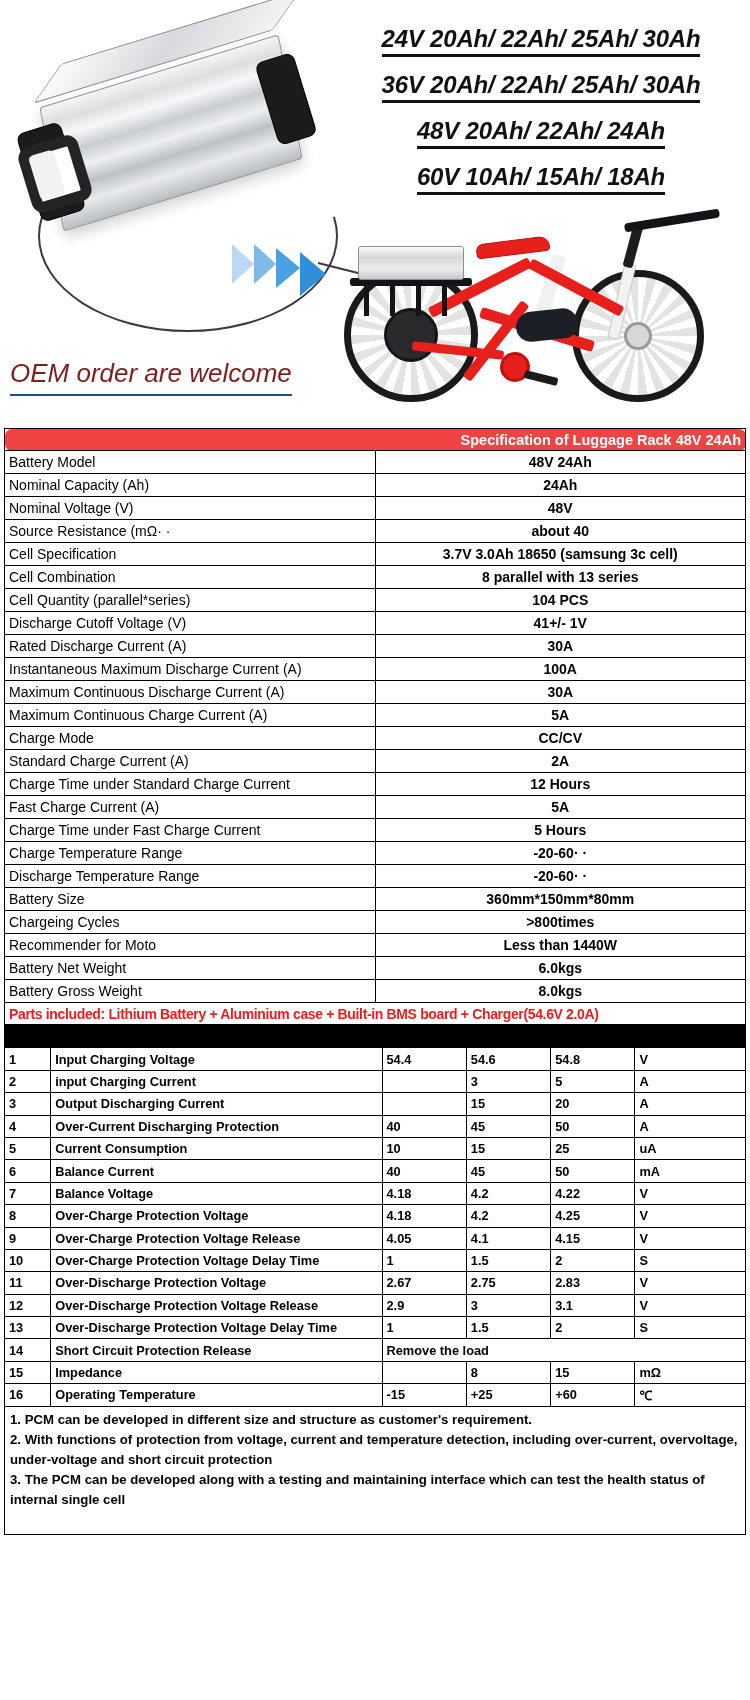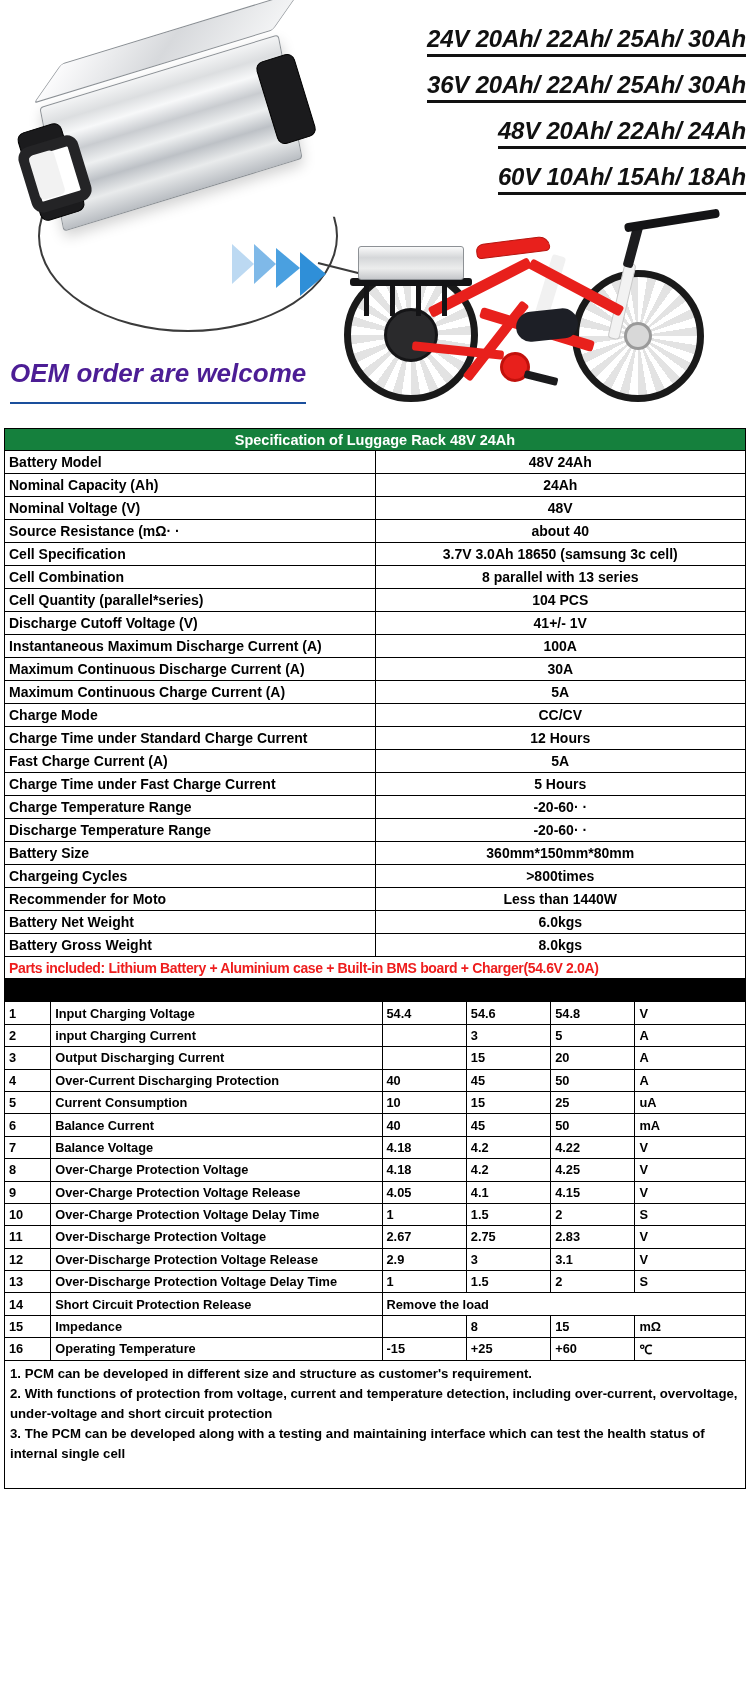--- a/index.html
+++ b/index.html
@@ -19,21 +19,21 @@
   }
   .volt-line {
     font-style: italic; font-weight: bold; color:#111;
     font-size: 24px; letter-spacing: -0.2px;
     display: inline-block;
     border-bottom: 3px solid #111;
     margin-bottom: 13px;
     white-space: nowrap;
     line-height: 1.25;
   }
-  .volt-row { text-align: right; }
+  .volt-row { text-align: center; }
 
   
   .battery-wrap { position:absolute; left: 18px; top: 48px; width: 300px; height: 230px; }
   .pack {
     position:absolute; left: 28px; top: 22px;
     width: 250px; height: 126px;
     transform: rotate(-17deg) skewX(-6deg);
     background: linear-gradient(to bottom,
        #f3f4f5 0%, #dcdee0 14%, #f7f8f9 26%, #c9ccd0 40%,
        #eef0f1 54%, #bdc1c6 68%, #e9ebec 82%, #b9bdc2 100%);
@@ -151,36 +151,36 @@
   .pedal {
     position:absolute; left: 196px; top: 178px; width: 34px; height: 8px;
     background:#1b1b1d; border-radius:2px; transform: rotate(14deg);
   }
   .crank {
     position:absolute; left: 172px; top: 156px; width: 30px; height: 30px;
     border-radius:50%; background:#e8201c; border:3px solid #c2110c;
   }
   .oem {
     position:absolute; left: 10px; top: 358px;
-    font-style: italic; font-weight: bold; color:#4c1d95;
+    font-style: italic; font-weight: normal; color:#7f1d1d;
     font-size: 26px;
     border-bottom: 2.5px solid #1a4f9c;
-    padding-bottom: 13px;
+    padding-bottom: 5px;
   }
 
   
   .tbl { width: 742px; margin: 0 4px; border-collapse: collapse; table-layout: fixed; }
   .tbl td, .tbl th { border: 1.5px solid #000; padding: 1px 4px; }
 
   .spec-head {
-    background:#15803d; color:#fff; text-align:center;
-    font-weight: bold; font-size: 14.5px; height: 22px;
+    background:#ef4444; color:#fff; text-align:right;
+    font-weight: bold; font-size: 14.5px; height: 22px; border-radius: 7px;
   }
   .spec-key {
-    width: 390px; font-weight: bold; font-size: 14px; color:#000;
+    width: 390px; font-weight: normal; font-size: 14px; color:#000;
     height: 22.6px; line-height: 20px; white-space: nowrap;
   }
   .spec-val {
     text-align:center; font-weight: bold; font-size: 14px; color:#000;
     height: 22.6px; line-height: 20px;
   }
   .parts-row td {
     color:#ee1d1d; font-weight:bold; font-size: 14px;
     text-align:left; height: 22px; white-space: nowrap; letter-spacing:-0.35px;
   }
@@ -293,34 +293,42 @@
         </tr>
       <tr>
           <td class="spec-key">Cell Quantity (parallel*series)</td>
           <td class="spec-val">104 PCS</td>
         </tr>
       <tr>
           <td class="spec-key">Discharge Cutoff Voltage (V)</td>
           <td class="spec-val">41+/- 1V</td>
         </tr>
       <tr>
+          <td class="spec-key">Rated Discharge Current (A)</td>
+          <td class="spec-val">30A</td>
+        </tr>
+      <tr>
           <td class="spec-key">Instantaneous Maximum Discharge Current (A)</td>
           <td class="spec-val">100A</td>
         </tr>
       <tr>
           <td class="spec-key">Maximum Continuous Discharge Current (A)</td>
           <td class="spec-val">30A</td>
         </tr>
       <tr>
           <td class="spec-key">Maximum Continuous Charge Current (A)</td>
           <td class="spec-val">5A</td>
         </tr>
       <tr>
           <td class="spec-key">Charge Mode</td>
           <td class="spec-val">CC/CV</td>
+        </tr>
+      <tr>
+          <td class="spec-key">Standard Charge Current (A)</td>
+          <td class="spec-val">2A</td>
         </tr>
       <tr>
           <td class="spec-key">Charge Time under Standard Charge Current</td>
           <td class="spec-val">12 Hours</td>
         </tr>
       <tr>
           <td class="spec-key">Fast Charge Current (A)</td>
           <td class="spec-val">5A</td>
         </tr>
       <tr>

